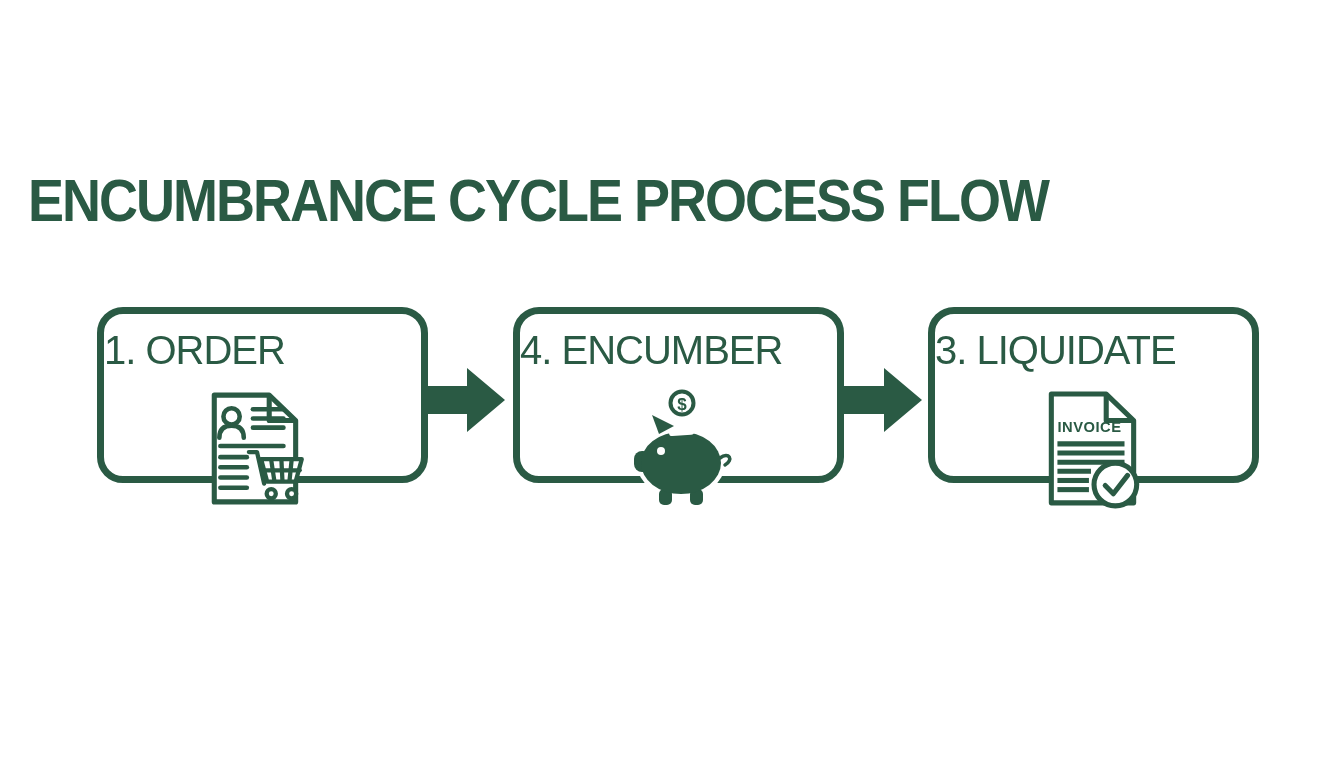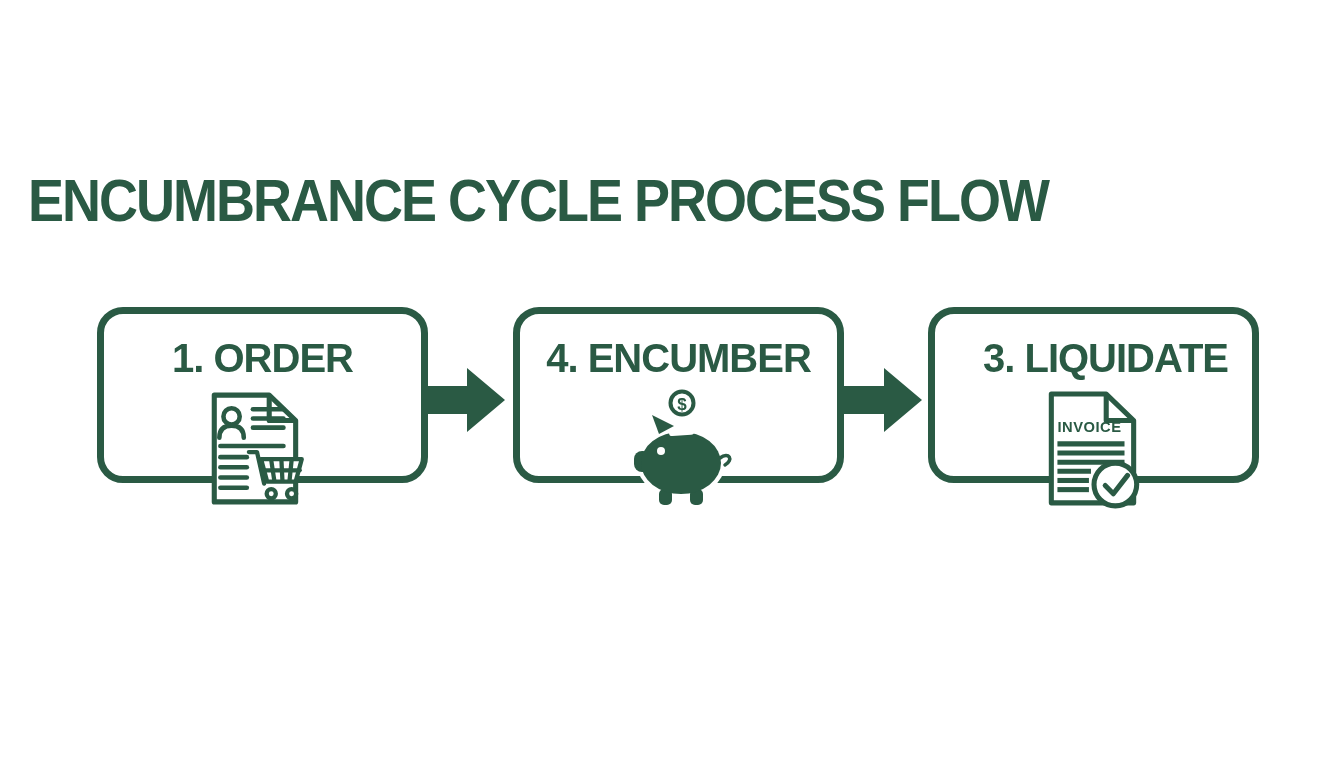--- a/index.html
+++ b/index.html
@@ -33,26 +33,26 @@
     position: absolute;
     top: 307px;
     width: 331px;
     height: 176px;
     border: 7px solid var(--accent);
     border-radius: 26px;
     background: transparent;
   }
   .box-1 { left: 97px; }
   .box-2 { left: 513px; }
-  .box-3 { left: 928px; padding-left: 24px; }
+  .box-3 { left: 928px; }
   .step-label {
-    margin-top: 22px;
-    text-align: center;
+    margin-top: 14px;
+    text-align: left;
     font-size: 40px;
-    font-weight: bold;
+    font-weight: normal;
     letter-spacing: -1px;
     color: var(--accent);
     white-space: nowrap;
   }
   .icon { position: absolute; }
   .order-icon   { left: 206px;  top: 390px; width: 102px; height: 117px; }
   .piggy-icon   { left: 625px;  top: 388px; width: 112px; height: 120px; }
   .invoice-icon { left: 1042px; top: 389px; width: 102px; height: 124px; }
   .arrow { position: absolute; top: 368px; width: 82px; height: 64px; }
   .arrow-1 { left: 423px; }

